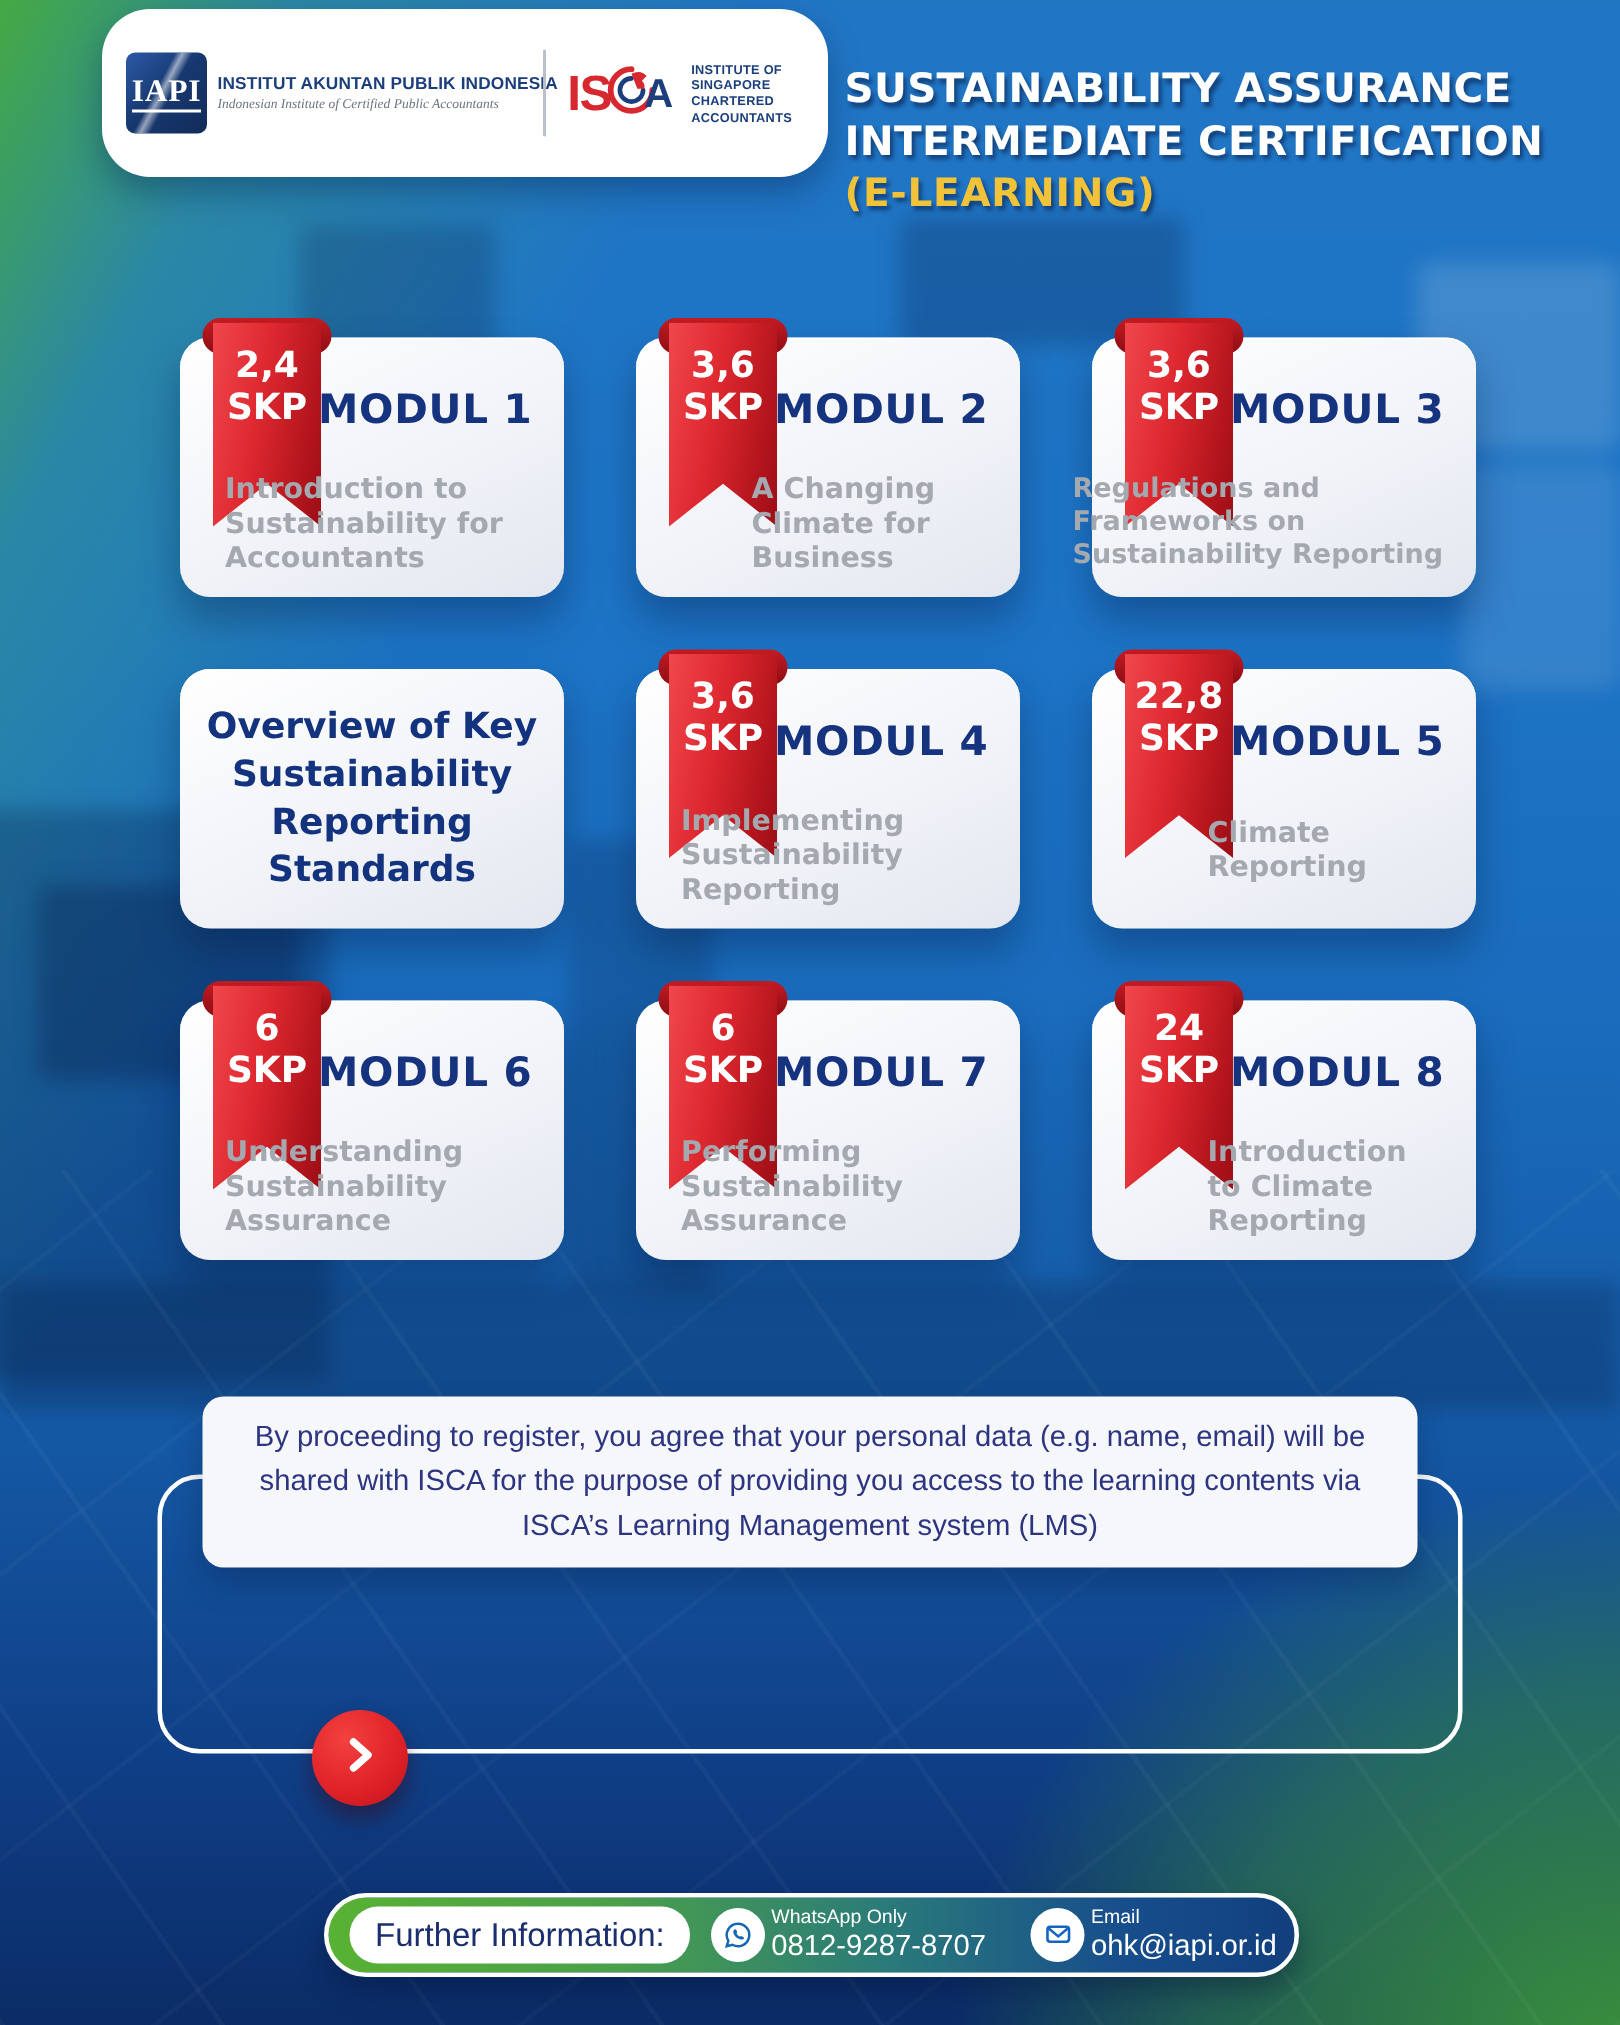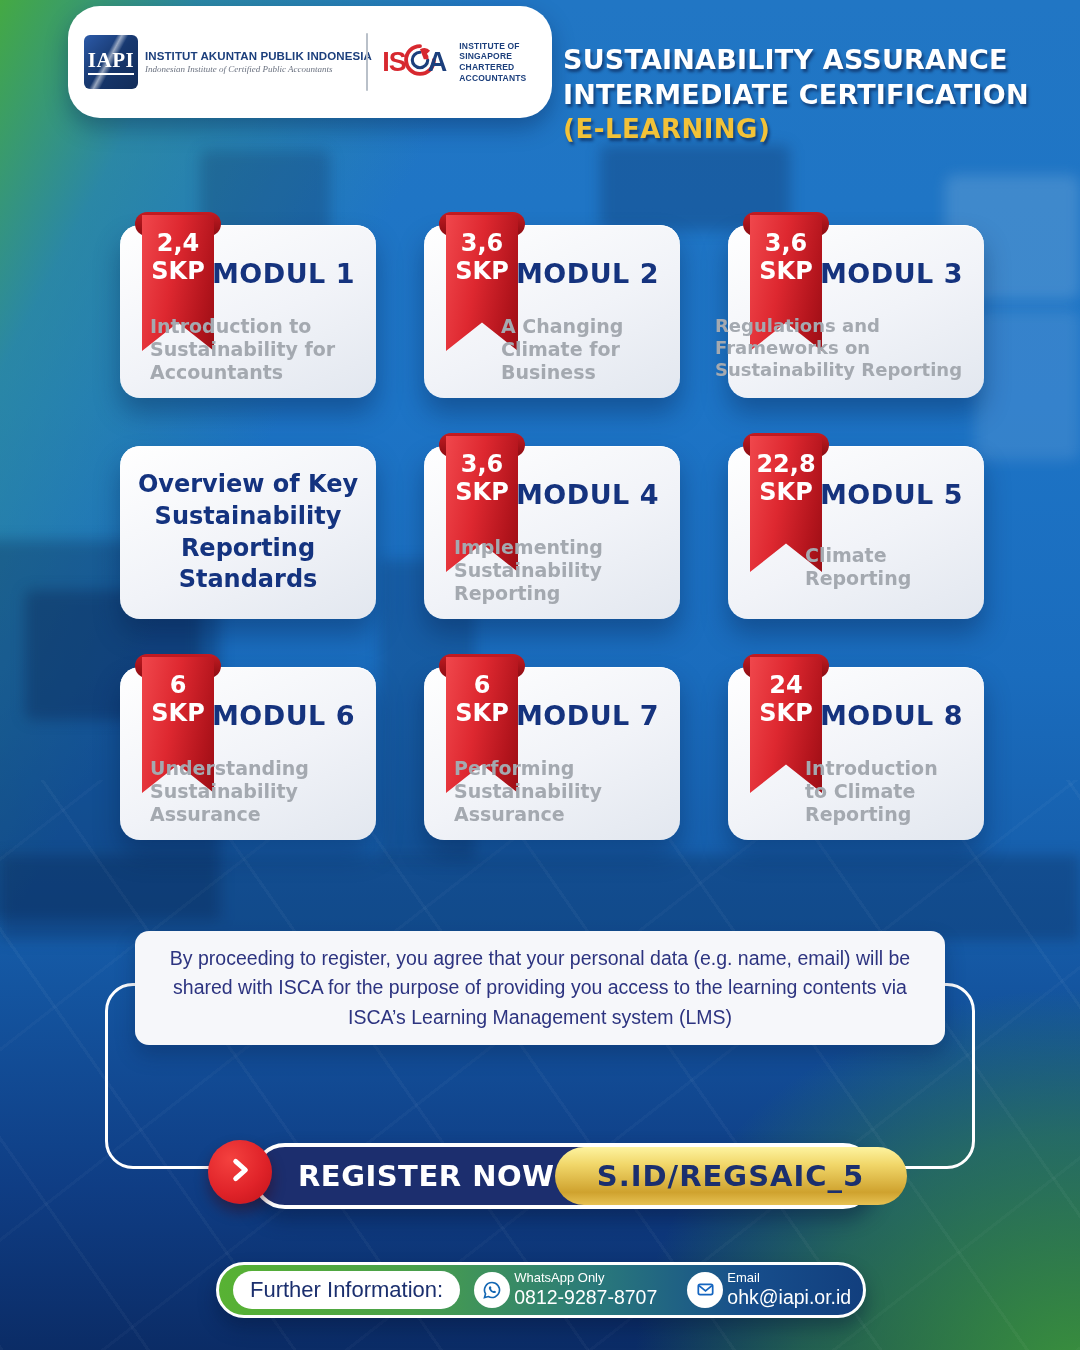--- a/index.html
+++ b/index.html
@@ -21,21 +21,21 @@
   .iapi-box{width:54px;height:54px;border-radius:6px;flex:0 0 auto;position:relative;overflow:hidden;
     background:linear-gradient(135deg,#2c5aa8 0%,#17386f 48%,#122c59 100%);display:flex;align-items:center;justify-content:center;}
   .iapi-box::after{content:"";position:absolute;inset:0;background:linear-gradient(118deg,transparent 40%,rgba(255,255,255,.55) 46%,transparent 54%);}
   .iapi-abbr{font-family:"Liberation Serif",serif;font-weight:bold;color:#fff;font-size:21px;letter-spacing:.5px;
     border-bottom:2px solid #fff;line-height:1.1;}
   .iapi-text{display:flex;flex-direction:column;min-width:0;}
   .iapi-name{color:#1c3f7c;font-family:"Liberation Sans",sans-serif;font-weight:bold;font-size:11.5px;white-space:nowrap;letter-spacing:.1px;}
   .iapi-tag{color:#6b7280;font-family:Liberation Serif, serif;font-style:italic;font-size:9px;white-space:nowrap;margin-top:2px;}
   .logo-div{width:2px;height:58px;background:#b9c0c9;border-radius:2px;margin:0 7px;flex:0 0 auto;}
   .isca-mark{display:flex;align-items:center;flex:0 0 auto;}
-  .isca-is{color:#d7282f;font-weight:bold;font-size:27px;letter-spacing:-1px;font-family:"Liberation Sans",sans-serif;}
+  .isca-is{color:#d7282f;font-weight:bold;font-size:33px;letter-spacing:-1px;font-family:"Liberation Sans",sans-serif;}
   .isca-a{color:#1c3f7c;font-weight:bold;font-size:27px;margin-left:-9px;font-family:"Liberation Sans",sans-serif;}
   .isca-name{color:#1c3f7c;font-weight:bold;font-size:8.5px;line-height:1.25;width:84px;margin-left:5px;
     font-family:"Liberation Sans",sans-serif;letter-spacing:.2px;}
   .title-block{position:absolute;left:563px;top:42px;width:505px;text-align:left;z-index:4;}
   .title-line{color:#fff;font-weight:bold;font-size:27px;line-height:1.3;white-space:nowrap;
     text-shadow:2px 3px 3px rgba(8,20,60,.55);letter-spacing:.2px;}
   .title-elearn{color:#f2c238;font-weight:bold;font-size:26px;line-height:1.3;margin-top:1px;
     text-shadow:2px 3px 3px rgba(8,20,60,.55);letter-spacing:.5px;}
   
   .modules-grid{position:absolute;left:120px;top:225px;display:grid;z-index:2;
@@ -241,24 +241,20 @@
       <div class="m-sub sub-narrow">Introduction to Climate Reporting</div>
     </div>
 
   </div>
 
   <div class="outline-frame"></div>
 
   <div class="disclaimer">By proceeding to register, you agree that your personal data (e.g. name, email) will be shared with ISCA for the purpose of providing you access to the learning contents via ISCA’s Learning Management system (LMS)</div>
 
 
-  <div class="register-pill">
-    <div class="reg-label">REGISTER NOW</div>
-    <div class="reg-url">S.ID/REGSAIC_5</div>
-  </div>
   <div class="reg-circle">
     <span>
       <svg width="26" height="26" viewBox="0 0 24 24">
         <path d="M8 4 l9 8 -9 8" fill="none" stroke="#fff" stroke-width="4.5" stroke-linecap="round" stroke-linejoin="round"></path>
       </svg>
     </span>
   </div>
 
   <div class="footer-bar">
     <div class="fi-pill">Further Information:</div>

